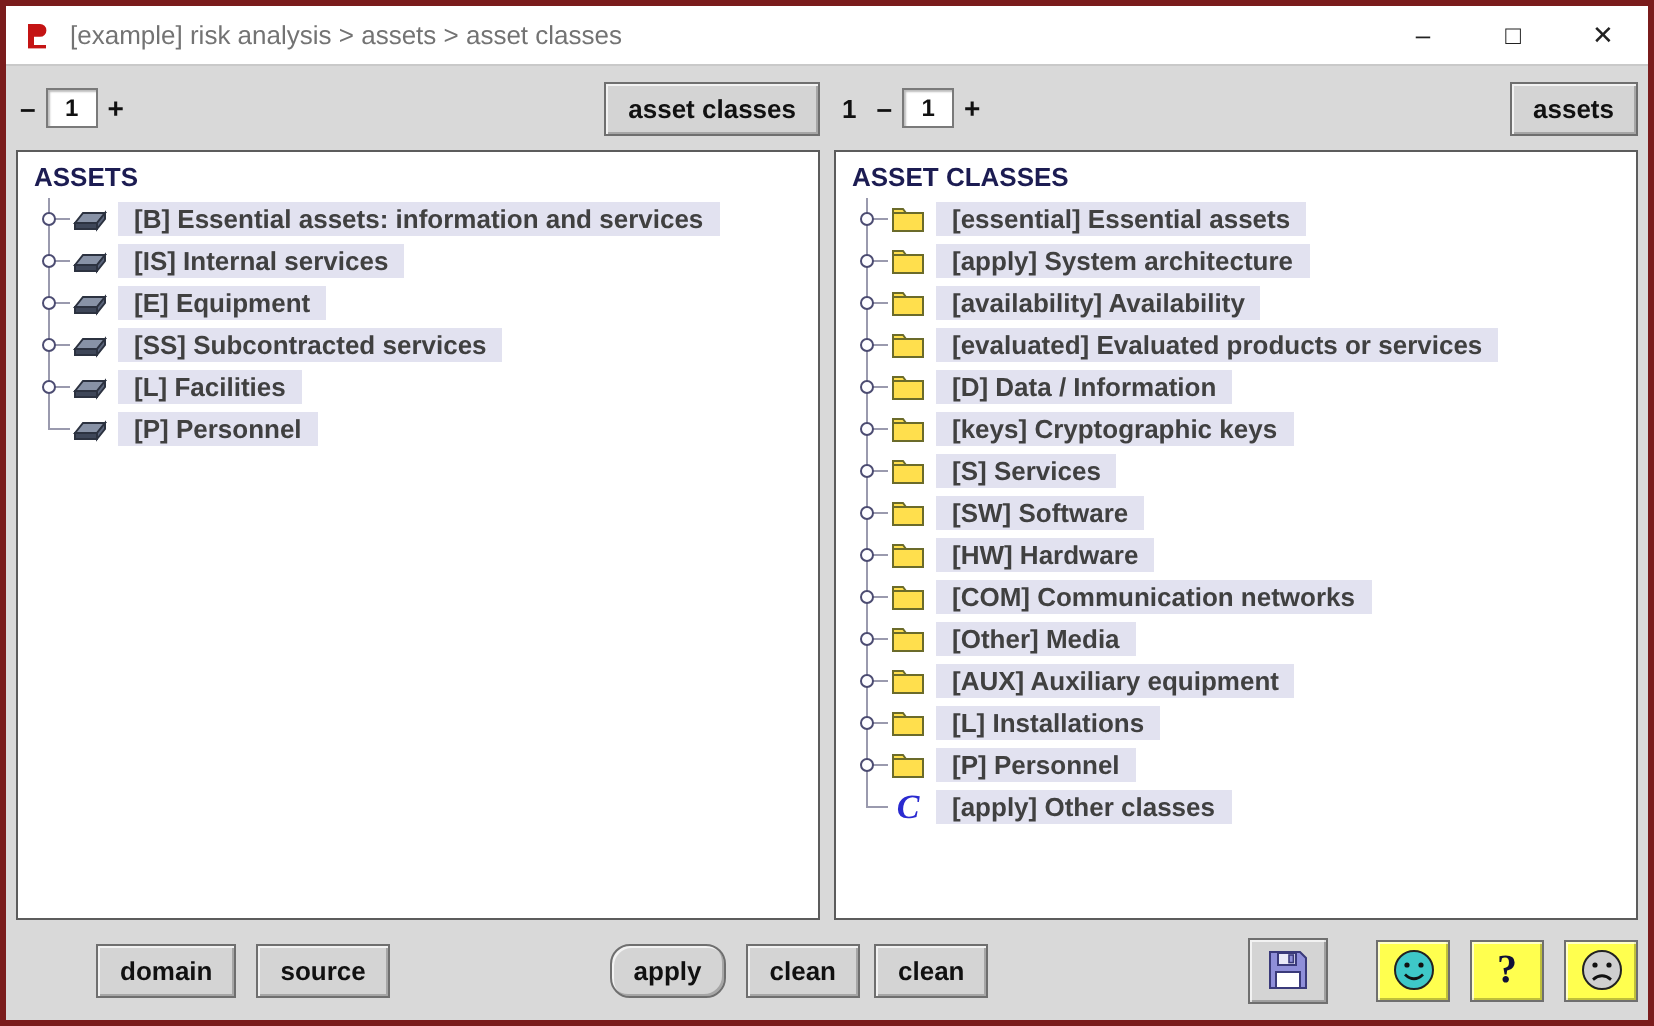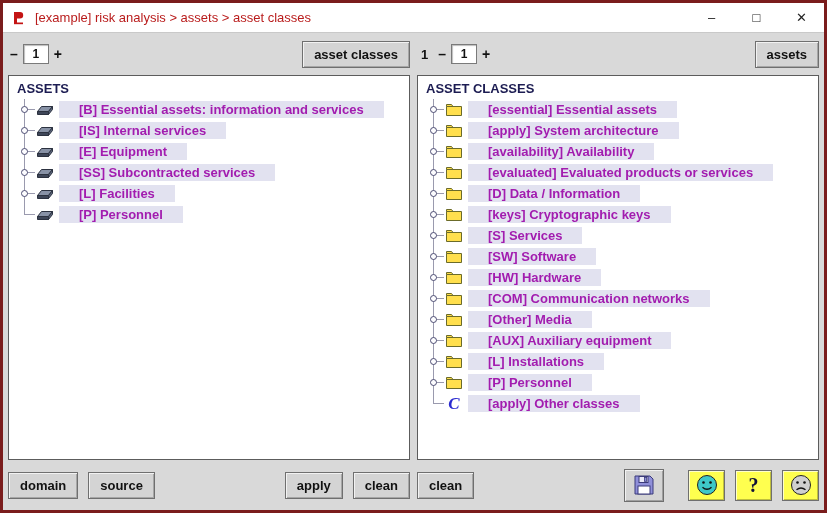--- a/index.html
+++ b/index.html
@@ -16,21 +16,21 @@
     overflow: hidden;
   }
   
   .titlebar {
     height: 30px; background: #ffffff;
     display: flex; align-items: center;
     border-bottom: 1px solid #c9c9c9;
     flex: 0 0 30px;
   }
   .app-icon { width: 16px; height: 16px; margin: 0 8px 0 8px; display: inline-flex; }
-  .title-text { font-size: 13px; color: #b91c1c; }
+  .title-text { font-size: 13px; color: #737373; }
   .win-controls { margin-left: auto; display: flex; height: 100%; }
   .win-btn {
     width: 45px; height: 100%;
     display: flex; align-items: center; justify-content: center;
     font-size: 13px; color: #222; cursor: default;
   }
   
   .columns {
     flex: 1 1 auto; display: flex; gap: 7px;
     padding: 6px 5px 0 5px;
@@ -93,30 +93,30 @@
   .node-icon {
     flex: 0 0 auto; display: inline-flex; align-items: center; justify-content: center;
     width: 20px; margin-right: 4px;
   }
   .class-glyph {
     font-family: "Liberation Serif", serif; font-style: italic; font-weight: bold;
     font-size: 17px; color: #2a2ad0; line-height: 1;
   }
   .node-label {
     font: bold 13px "Liberation Sans", sans-serif;
-    color: #a21caf; background: #e2e2f0;
-    padding: 1px 20px; white-space: nowrap;
+    color: #404040; background: #e2e2f0;
+    padding: 1px 8px; white-space: nowrap;
   }
   
   .footer {
     flex: 0 0 50px; display: flex; gap: 7px;
-    align-items: center; padding: 0 5px;
+    align-items: center; padding: 0 5px; margin-left: 40px;
   }
   .footer-half { flex: 1 1 0; display: flex; align-items: center; gap: 10px; }
-  .footer-half .gap { margin-left: auto; }
+  .footer-half .gap { margin-left: auto; border-radius: 10px; }
   .icon-btn {
     width: 37px; height: 31px;
     display: inline-flex; align-items: center; justify-content: center;
     border: 1px solid #6f6f6f;
     box-shadow: inset 1px 1px 0 rgba(255,255,255,.7), inset -1px -1px 0 rgba(0,0,0,.25);
     cursor: default;
   }
   .icon-btn.grey { background: #d4d4d4; width: 40px; height: 33px; margin-right: 14px; }
   .icon-btn.yellow { background: #ffff4f; }
   .help-glyph {

